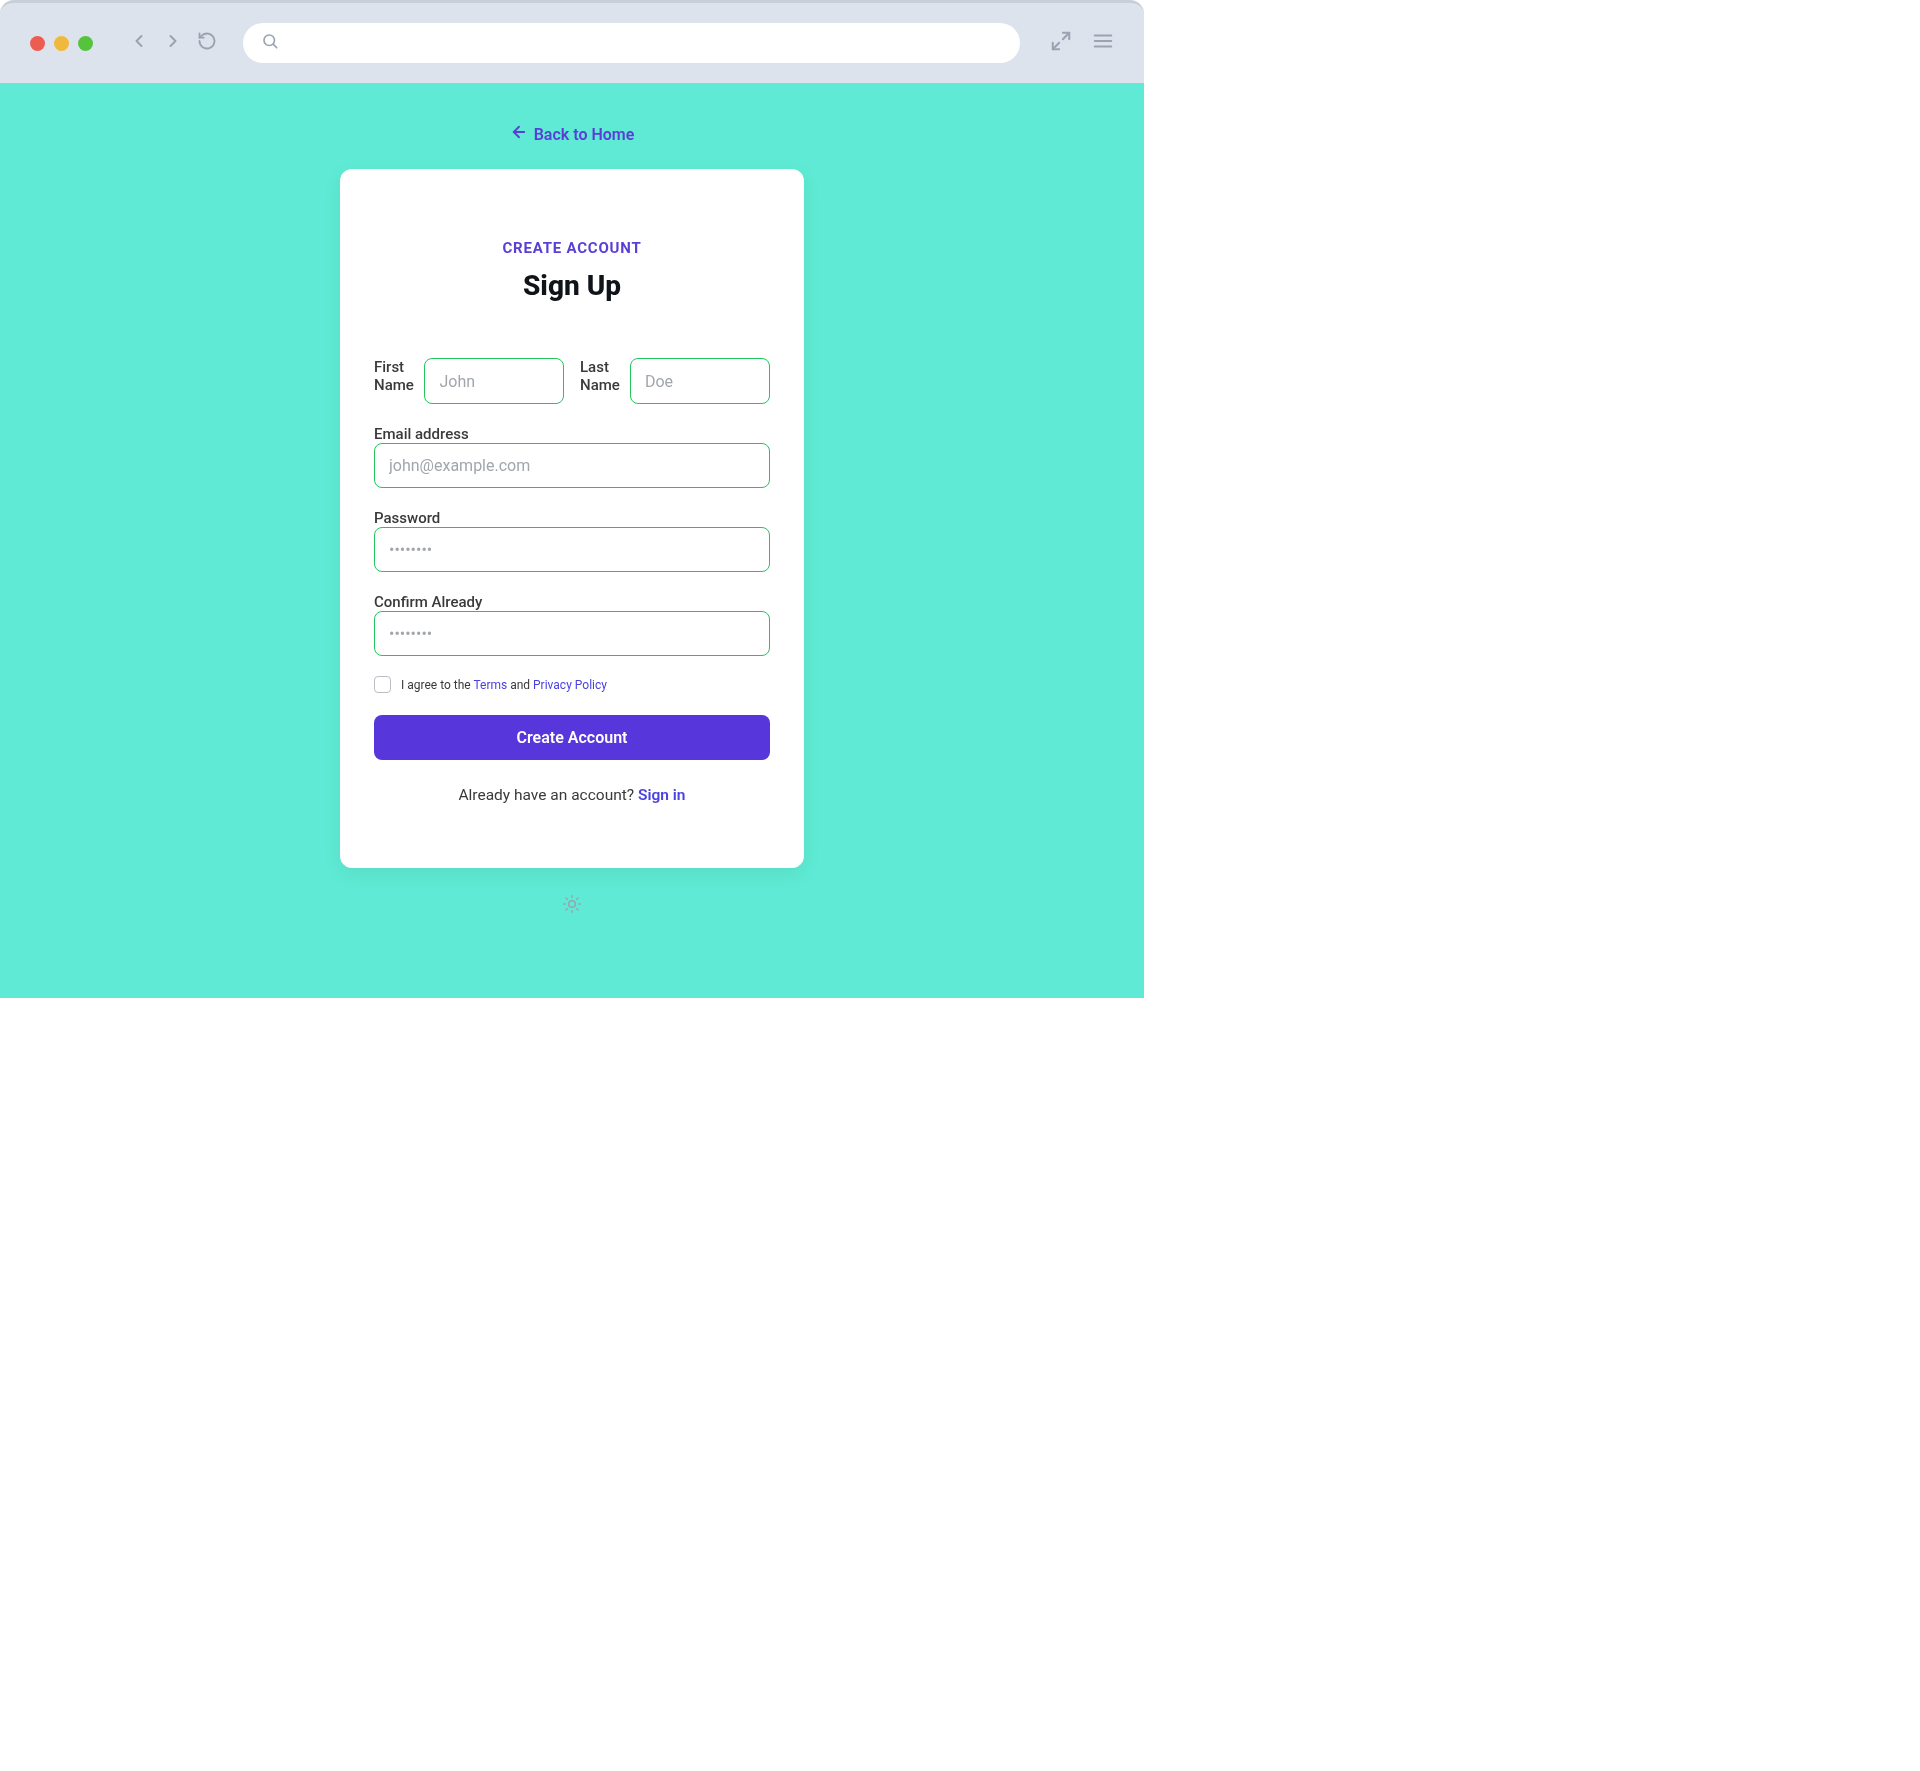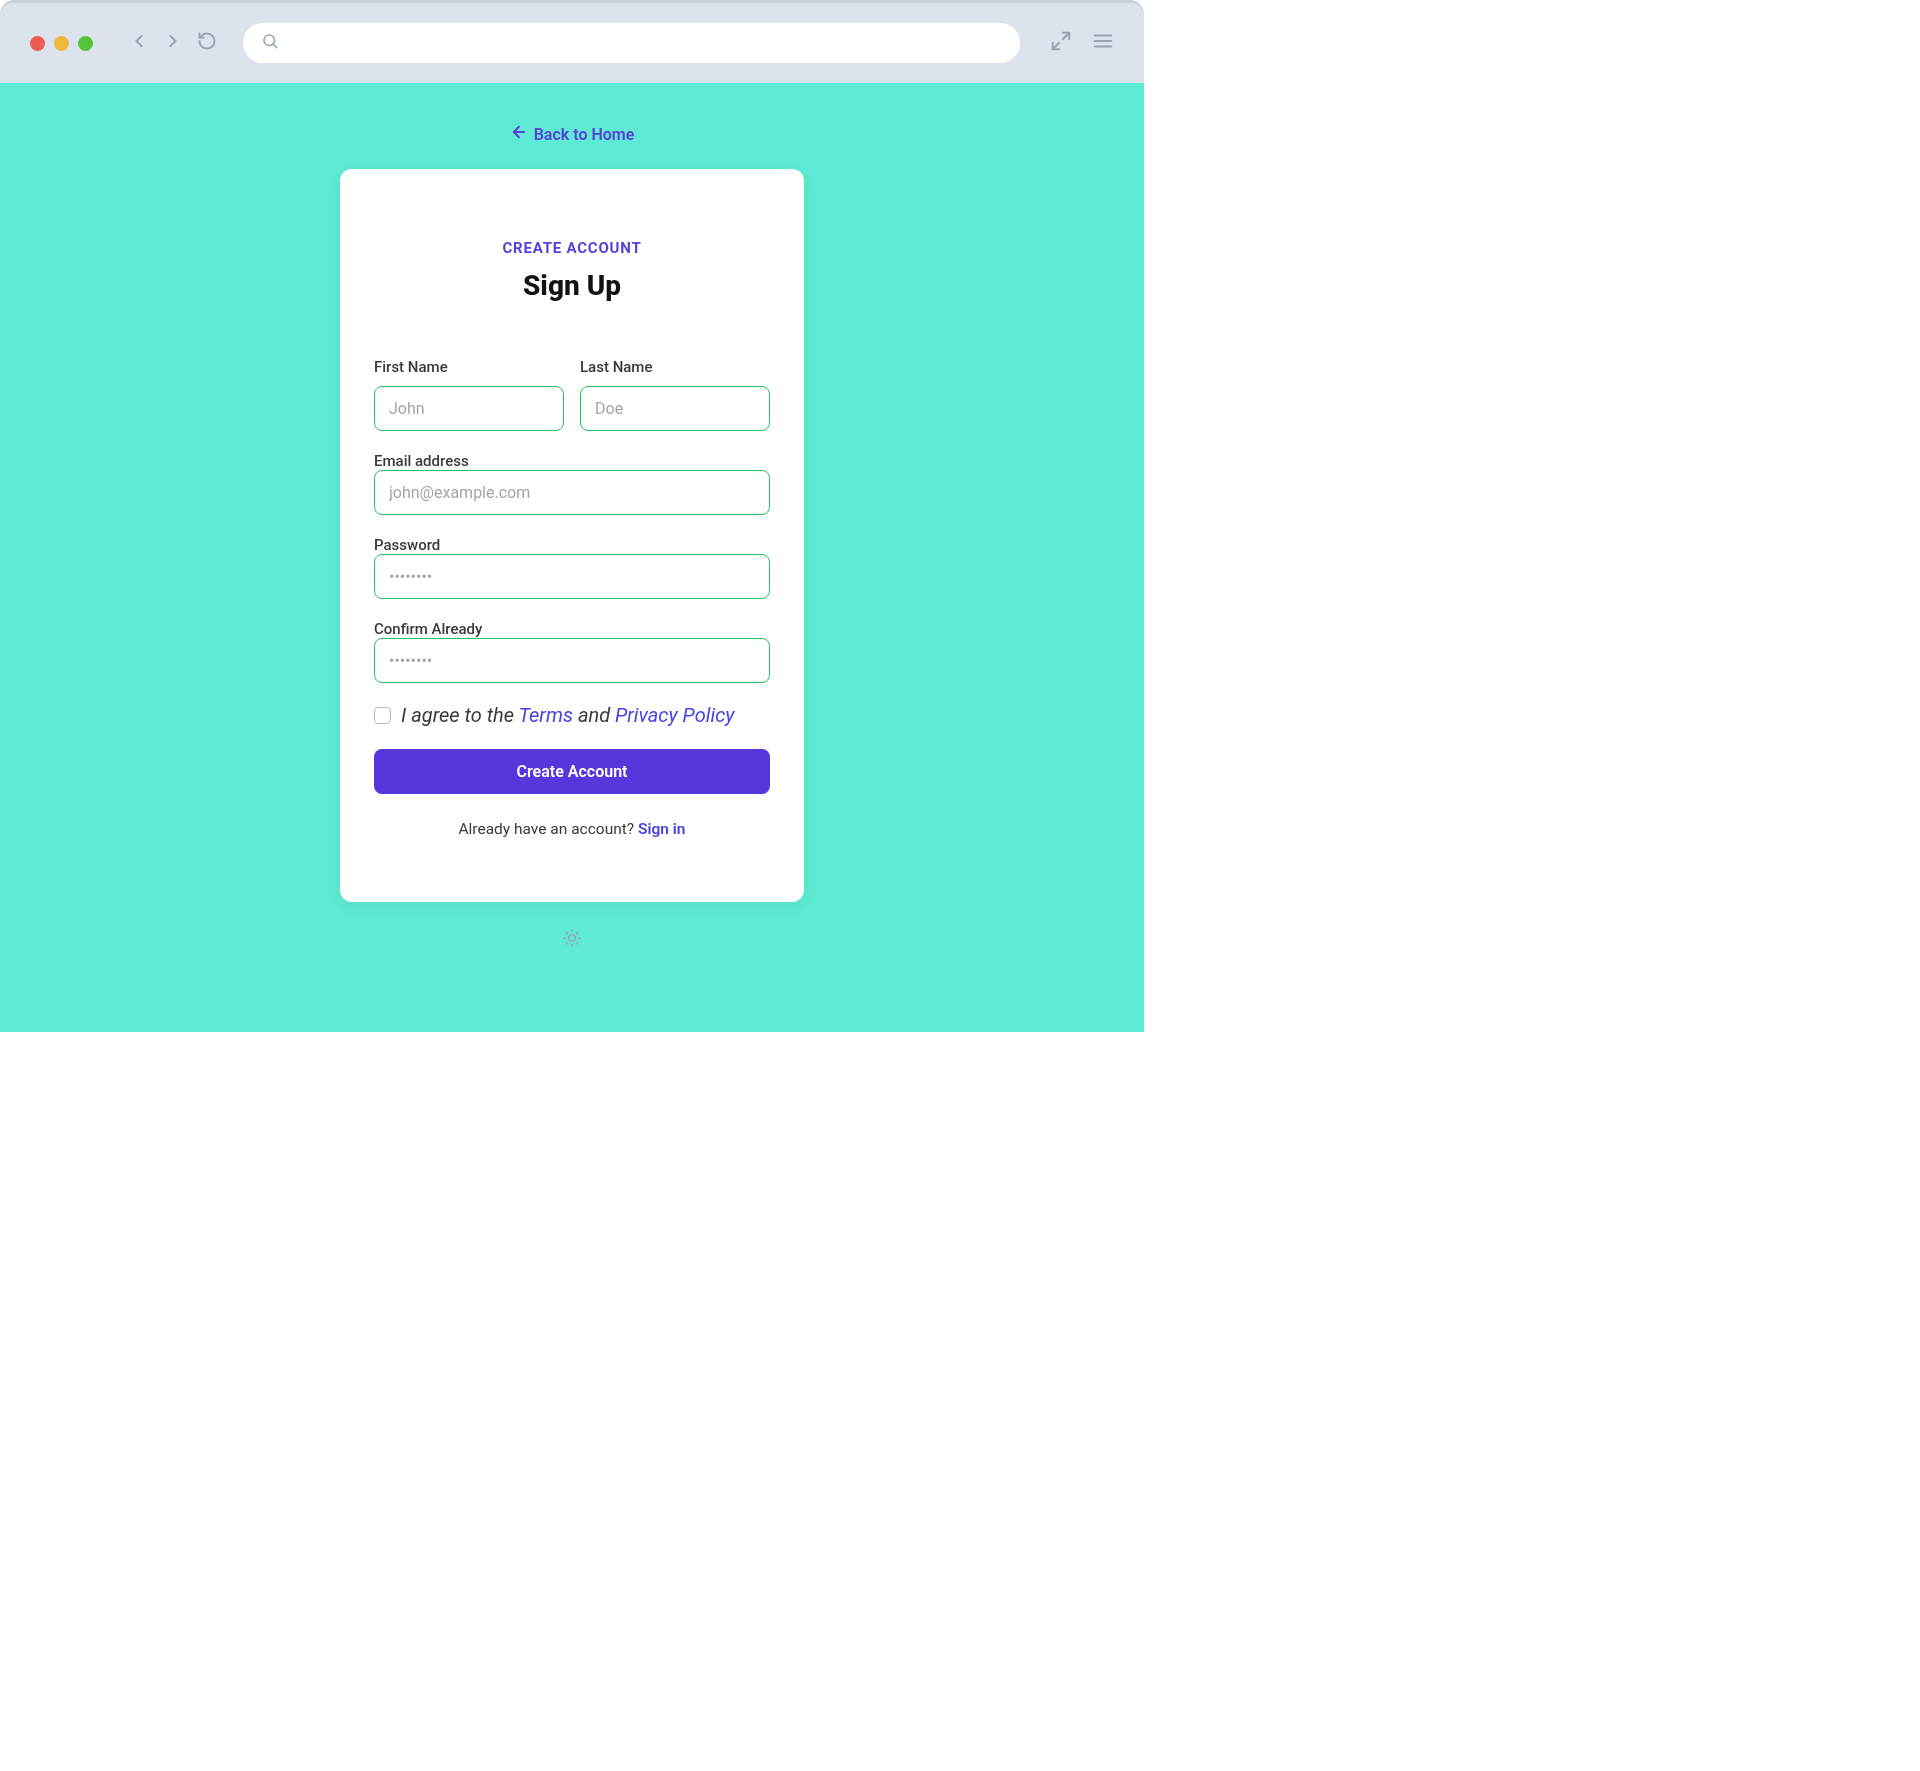--- a/index.html
+++ b/index.html
@@ -112,21 +112,20 @@
       margin-bottom: 56px;
     }
     .form-row {
       display: flex;
       gap: 16px;
       margin-bottom: 20px;
     }
     .form-field {
       flex: 1;
       display: flex;
-      flex-direction: column;
     }
     .form-field-full {
       margin-bottom: 20px;
     }
     .field-label {
       color: #3a3a3a;
       font-size: 15px;
       font-weight: 500;
       margin-bottom: 10px;
     }
@@ -153,23 +152,22 @@
     .checkbox {
       width: 17px;
       height: 17px;
       border: 1.5px solid #b9bec5;
       border-radius: 4px;
       background: #fff;
       cursor: pointer;
       flex-shrink: 0;
     }
     .checkbox-label {
-      font-size: 20px;
+      font-size: 12px;
       color: #3a3a3a;
-      font-style: italic;
     }
     .checkbox-label .link {
       color: #4a42e0;
       cursor: pointer;
     }
     .submit-button {
       width: 100%;
       background: #5736dc;
       color: #fff;
       border: none;

